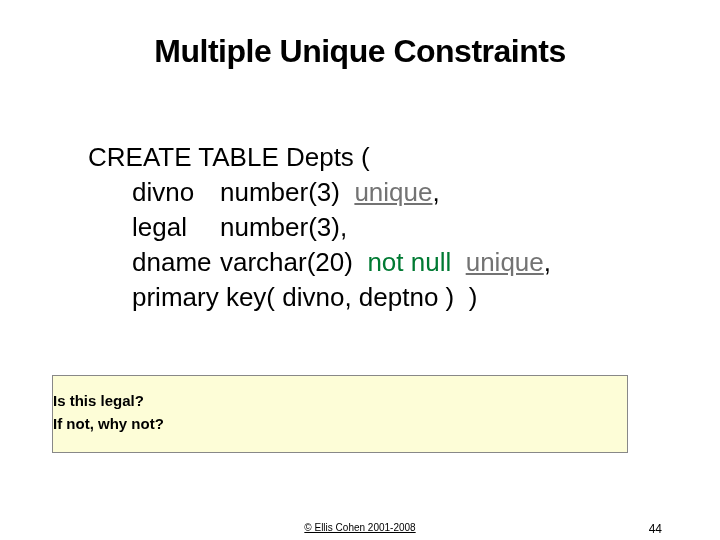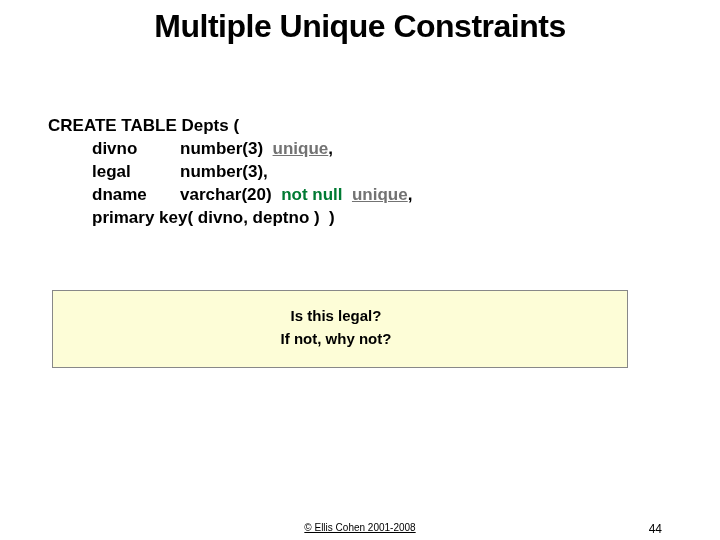--- a/index.html
+++ b/index.html
@@ -13,28 +13,28 @@
       background: #ffffff;
       font-family: Verdana, Geneva, sans-serif;
       position: relative;
       overflow: hidden;
     }
     .title {
       font-size: 32px;
       font-weight: bold;
       color: #000;
       text-align: center;
-      padding-top: 8px;
+      padding-top: 33px;
       letter-spacing: -0.5px;
     }
     .code-block {
       margin-top: 70px;
-      margin-left: 48px;
-      font-size: 17px;
-      font-weight: bold;
+      margin-left: 88px;
+      font-size: 26px;
+      font-weight: normal;
       color: #000;
       line-height: 1.35;
     }
     .code-line {
       white-space: pre;
     }
     .indent {
       display: inline-block;
       width: 44px;
     }
@@ -46,21 +46,20 @@
       color: #737373;
       text-decoration: underline;
     }
     .notnull {
       color: #007a33;
     }
     .question-box {
       margin: 60px 92px 0 52px;
       background: #fdfdd7;
       border: 1px solid #888;
-      text-align: center;
       padding: 10px 8px 14px 0;
     }
     .question-line {
       font-size: 15px;
       font-weight: bold;
       color: #000;
       margin: 6px 0;
     }
     .footer {
       position: absolute;

